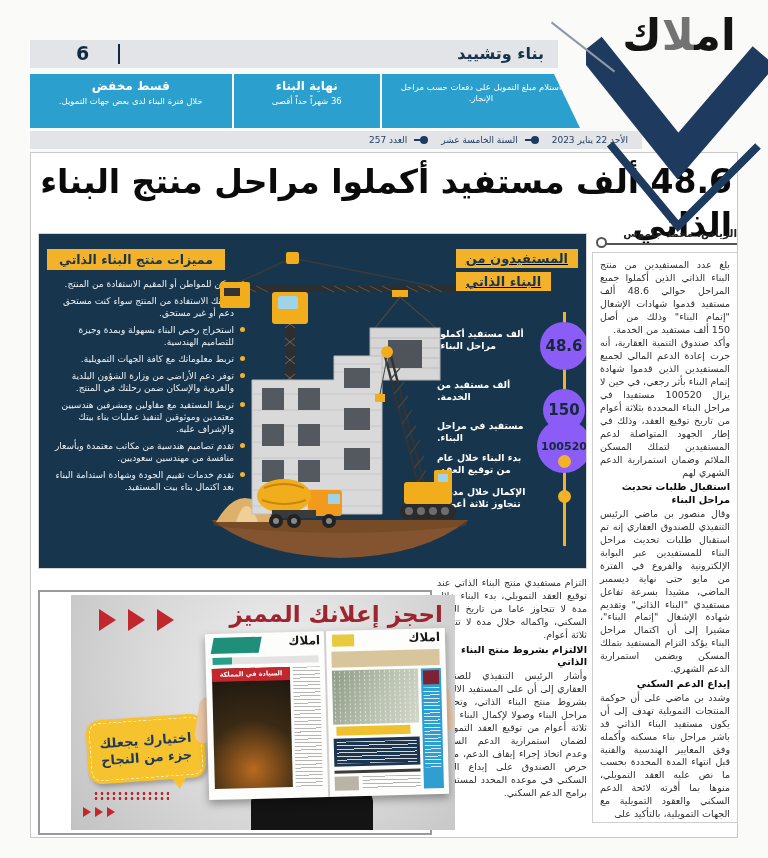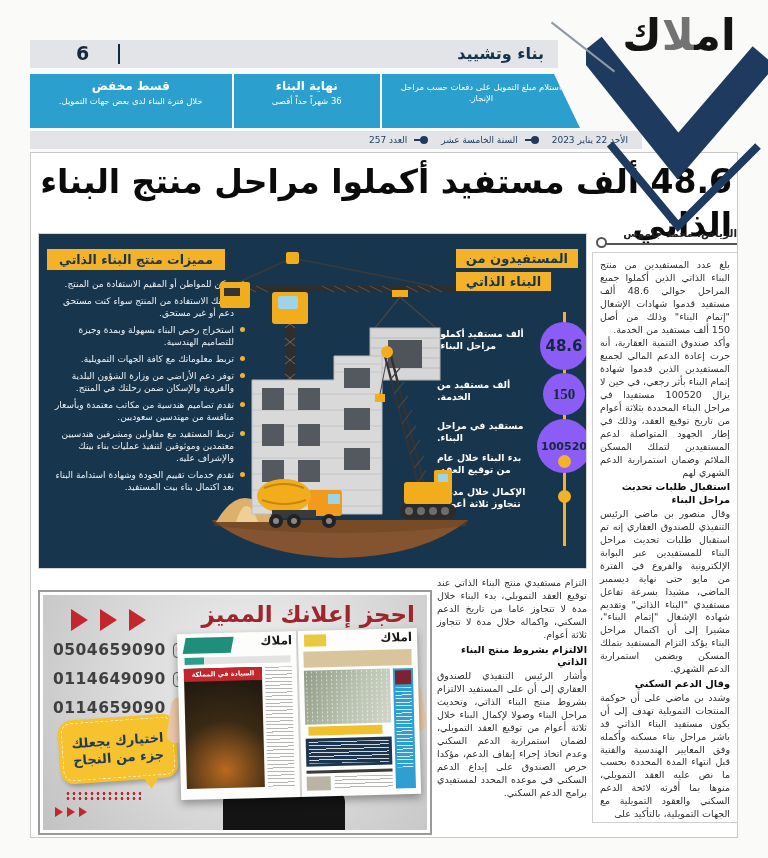--- a/index.html
+++ b/index.html
@@ -55,28 +55,28 @@
   #infographic { left:38px; top:233px; width:549px; height:336px; background:#17364d;
     border:1px solid #d5d5d5; z-index:3; overflow:hidden; }
   #features-title { position:absolute; left:8px; top:15px; background:#f3b229; color:#17364d;
     font-size:12.5px; font-weight:bold; padding:3px 12px; direction:rtl; }
   #features-list { position:absolute; left:8px; top:44px; width:198px; direction:rtl; }
   .feature { position:relative; padding-right:11px; margin-bottom:5px; font-size:9px;
     line-height:12px; color:#edf1f5; text-align:right; }
   .feature::before { content:""; position:absolute; right:0; top:3px; width:5px; height:5px;
     border-radius:50%; background:#f3b229; }
   #bene-title { position:absolute; right:8px; top:15px; display:flex; flex-direction:column;
-    align-items:flex-end; gap:4px; direction:rtl; }
+    align-items:flex-end; gap:4px; direction:rtl;text-decoration:underline; }
   .bene-line { background:#f3b229; color:#17364d; font-size:13px; font-weight:bold; padding:2px 10px; }
 
   #tl-line { position:absolute; left:524px; top:78px; width:3px; height:234px; background:#f3b229; }
   .tl-circle { position:absolute; border-radius:50%; background:#8b5cf6; color:#14293c;
     display:flex; align-items:center; justify-content:center; font-weight:bold; }
   #tlc1 { left:501px; top:88px;  width:48px; height:48px; font-size:15px; }
-  #tlc2 { left:504px; top:123px; width:42px; height:42px; font-size:15px; margin-top:16px;font-family:Liberation Serif, serif; }
+  #tlc2 { left:504px; top:139px; width:42px; height:42px; font-size:15px; margin-top:16px; }
   #tlc3 { left:498px; top:158px; width:54px; height:54px; font-size:11px; margin-top:27px; }
   .tl-dot { position:absolute; left:519px; width:13px; height:13px; border-radius:50%; background:#f3b229; }
   #tld1 { top:221px; } #tld2 { top:256px; }
   .tl-label { position:absolute; width:98px; left:398px; direction:rtl; text-align:left;
     color:#fff; font-size:9.3px; line-height:12px; font-weight:bold; }
   #tll1 { top:94px; } #tll2 { top:145px; } #tll3 { top:186px; } #tll4 { top:218px; } #tll5 { top:252px; }
 
   #illu { position:absolute; left:173px; top:10px; }
 
   
@@ -85,21 +85,21 @@
     padding:6px 7px; font-size:9.5px; line-height:12.9px; color:#2e2e2e; z-index:3; }
   #right-col p, #mid-col p { margin-bottom:1px; }
   .subhead { font-weight:bold; color:#0d0d0d; font-size:9.8px; margin:2px 0 1px; text-align:right; }
   #mid-col { left:437px; top:577px; width:150px; height:258px; font-size:9.5px;
     line-height:12.9px; color:#2e2e2e; z-index:3; }
 
   
   #ad-box { left:38px; top:590px; width:394px; height:245px; border:2px solid #9a9a9a;
     background:#fff; padding:3px; z-index:3; }
   #ad-inner { position:relative; width:100%; height:100%; overflow:hidden;
-    background:radial-gradient(circle at 55% 35%, #f0f0f0 0%, #d8d8d8 55%, #c2c2c2 100%); }
+    background:radial-gradient(circle at 55% 35%, #f0f0f0 0%, #d8d8d8 55%, #c2c2c2 100%);margin-left:28px; }
   #ad-title { position:absolute; right:12px; top:6px; font-size:23px; font-weight:bold;
     color:#9e242d; direction:rtl; }
   #ad-tris { position:absolute; left:28px; top:14px; display:flex; gap:12px; }
   .tri { width:0; height:0; border-top:11px solid transparent; border-bottom:11px solid transparent;
     border-left:17px solid #c1272d; }
   #ad-phones { position:absolute; left:10px; top:46px; }
   .phone-row { display:flex; direction:ltr; align-items:center; gap:7px; margin-bottom:11px; }
   .phone-num { font-size:15.5px; font-weight:bold; color:#3f3f3f; letter-spacing:.5px; }
   .phone-ic { width:15px; height:15px; border:1.6px solid #555; border-radius:4px; color:#555;
     font-size:9px; display:flex; align-items:center; justify-content:center; }
@@ -212,22 +212,22 @@
   <div class="abs" id="infographic">
 
     <div id="features-title">مميزات منتج البناء الذاتي</div>
 
     <div id="features-list">
       <div class="feature">يمكن للمواطن أو المقيم الاستفادة من المنتج.</div>
       <div class="feature">يمكنك الاستفادة من المنتج سواء كنت مستحق دعم أو غير مستحق.</div>
       <div class="feature">استخراج رخص البناء بسهولة وبمدة وجيزة للتصاميم الهندسية.</div>
       <div class="feature">تربط معلوماتك مع كافة الجهات التمويلية.</div>
       <div class="feature">توفر دعم الأراضي من وزارة الشؤون البلدية والقروية والإسكان ضمن رحلتك في المنتج.</div>
+      <div class="feature">تربط المستفيد مع مقاولين ومشرفين هندسيين معتمدين وموثوقين لتنفيذ عمليات بناء بيتك والإشراف عليه.</div>
       <div class="feature">تقدم تصاميم هندسية من مكاتب معتمدة وبأسعار منافسة من مهندسين سعوديين.</div>
-      <div class="feature">تربط المستفيد مع مقاولين ومشرفين هندسيين معتمدين وموثوقين لتنفيذ عمليات بناء بيتك والإشراف عليه.</div>
       <div class="feature">تقدم خدمات تقييم الجودة وشهادة استدامة البناء بعد اكتمال بناء بيت المستفيد.</div>
     </div>
 
     <div id="bene-title">
       <span class="bene-line">المستفيدون من</span>
       <span class="bene-line">البناء الذاتي</span>
     </div>
 
     <div id="tl-line"></div>
     <div class="tl-circle" id="tlc1">48.6</div>
@@ -310,53 +310,39 @@
       <circle cx="117" cy="277" r="7" fill="#222"></circle>
         <circle cx="117" cy="277" r="3" fill="#888"></circle>
     </svg>
   </div>
 
   <div class="abs rtl-just" id="right-col">
     <p>بلغ عدد المستفيدين من منتج البناء الذاتي الذين أكملوا جميع المراحل حوالي 48.6 ألف مستفيد قدموا شهادات الإشغال "إتمام البناء" وذلك من أصل 150 ألف مستفيد من الخدمة.</p>
     <p>وأكد صندوق التنمية العقارية، أنه جرت إعادة الدعم المالي لجميع المستفيدين الذين قدموا شهادة إتمام البناء بأثر رجعي، في حين لا يزال 100520 مستفيدا في مراحل البناء المحددة بثلاثة أعوام من تاريخ توقيع العقد، وذلك في إطار الجهود المتواصلة لدعم المستفيدين لتملك المسكن الملائم وضمان استمرارية الدعم الشهري لهم</p>
     <div class="subhead">استقبال طلبات تحديث مراحل البناء</div>
     <p>وقال منصور بن ماضي الرئيس التنفيذي للصندوق العقاري إنه تم استقبال طلبات تحديث مراحل البناء للمستفيدين عبر البوابة الإلكترونية والفروع في الفترة من مايو حتى نهاية ديسمبر الماضي، مشيدا بسرعة تفاعل مستفيدي "البناء الذاتي" وتقديم شهادة الإشغال "إتمام البناء"، مشيرا إلى أن اكتمال مراحل البناء يؤكد التزام المستفيد بتملك المسكن ويضمن استمرارية الدعم الشهري.</p>
-    <div class="subhead">وقال الدعم السكني</div>
+    <div class="subhead">إيداع الدعم السكني</div>
     <p>وشدد بن ماضي على أن حوكمة المنتجات التمويلية تهدف إلى أن يكون مستفيد البناء الذاتي قد باشر مراحل بناء مسكنه وأكمله وفق المعايير الهندسية والفنية قبل انتهاء المدة المحددة بحسب ما نص عليه العقد التمويلي، منوها بما أقرته لائحة الدعم السكني والعقود التمويلية مع الجهات التمويلية، بالتأكيد على</p>
   </div>
 
   <div class="abs rtl-just" id="mid-col">
     <p>التزام مستفيدي منتج البناء الذاتي عند توقيع العقد التمويلي، بدء البناء خلال مدة لا تتجاوز عاما من تاريخ الدعم السكني، واكماله خلال مدة لا تتجاوز ثلاثة أعوام.</p>
     <div class="subhead">الالتزام بشروط منتج البناء الذاتي</div>
     <p>وأشار الرئيس التنفيذي للصندوق العقاري إلى أن على المستفيد الالتزام بشروط منتج البناء الذاتي، وتحديث مراحل البناء وصولا لإكمال البناء خلال ثلاثة أعوام من توقيع العقد التمويلي، لضمان استمرارية الدعم السكني وعدم اتخاذ إجراء إيقاف الدعم، مؤكدا حرص الصندوق على إيداع الدعم السكني في موعده المحدد لمستفيدي برامج الدعم السكني.</p>
   </div>
 
   <div class="abs" id="ad-box">
     <div id="ad-inner">
       <div id="ad-title">احجز إعلانك المميز</div>
       <div id="ad-tris">
         <span class="tri"></span>
         <span class="tri"></span>
         <span class="tri"></span>
       </div>
 
-      <div id="ad-phones">
-        <div class="phone-row">
-          <span class="phone-num">0504659090</span>
-          <span class="phone-ic">✆</span>
-        </div>
-        <div class="phone-row">
-          <span class="phone-num">0114649090</span>
-          <span class="phone-ic">✆</span>
-        </div>
-        <div class="phone-row">
-          <span class="phone-num">0114659090</span>
-          <span class="phone-ic">✆</span>
-        </div>
-      </div>
 
       <div id="bubble">
         <span>اختيارك يجعلك</span>
         <span>جزء من النجاح</span>
       </div>
       <div id="ad-dots"></div>
       <div id="ad-mini-tris">
         <span class="mini-tri"></span>
         <span class="mini-tri"></span>
         <span class="mini-tri"></span>

